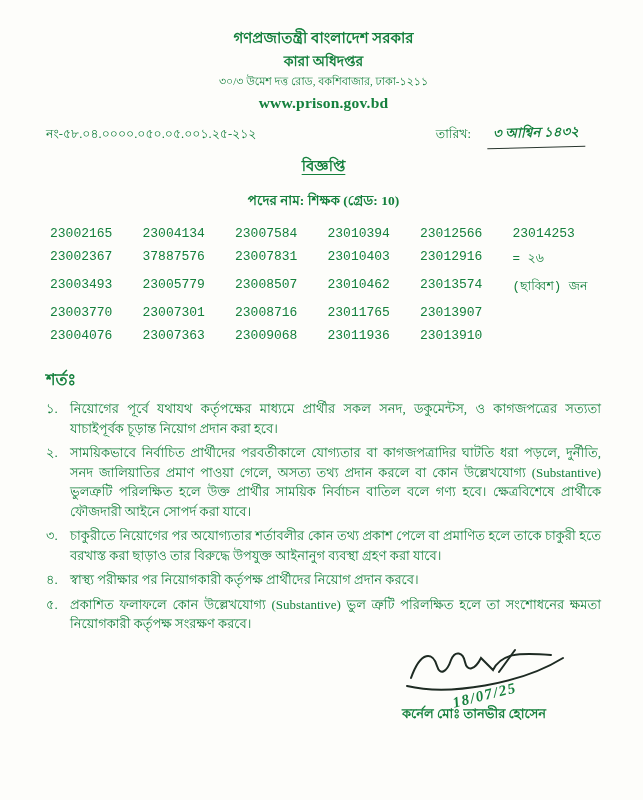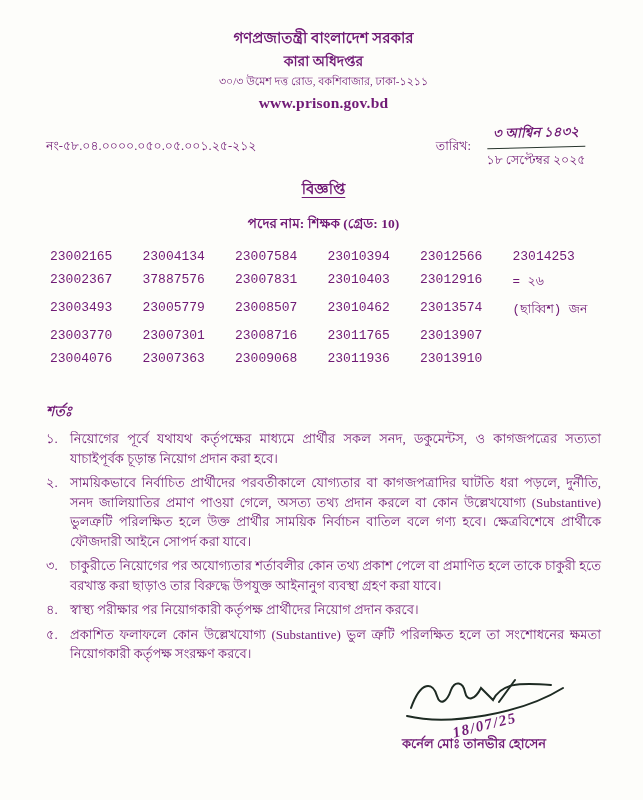--- a/index.html
+++ b/index.html
@@ -18,50 +18,49 @@
   .date-block { display: flex; align-items: center; gap: 0; }
   .date-frac { display: flex; flex-direction: column; align-items: center; min-width: 130px; }
   .date-bn { font-style: italic; font-weight: bold; font-size: 13.5px; padding: 0 6px 2px; border-bottom: 1.5px solid #2a372f; transform: rotate(-1.5deg); }
   .date-en { font-size: 12.5px; padding-top: 3px; }
   .doc-title { text-align: center; font-size: 15px; font-weight: bold; text-decoration: underline; text-underline-offset: 3px; margin-top: 6px; }
   .intro { font-size: 13px; line-height: 1.55; text-align: justify; text-indent: 30px; margin: 8px 0 0 0; }
   .post-line { text-align: center; font-weight: bold; font-size: 13.5px; margin-top: 11px; }
   .roll-grid { display: grid; grid-template-columns: repeat(6, 1fr); row-gap: 8px; column-gap: 8px; margin-top: 13px; font-size: 13px; padding: 0 4px; font-family: Liberation Mono, monospace; }
   .roll-cell { white-space: nowrap; }
   .roll-cell.annot { font-size: 12.5px; }
-  .cond-head { font-weight: bold; font-size: 14px; margin-top: 34px; font-style: italic; }
+  .cond-head { font-weight: bold; font-size: 16px; margin-top: 24px; }
   .cond-item { display: flex; margin-top: 5px; font-size: 13px; line-height: 1.5; }
   .cond-num { flex: 0 0 24px; width: 24px; }
   .cond-text { flex: 1; text-align: justify; }
   .sig-area { margin-top: 8px; }
   .scribble-wrap { width: 180px; margin-left: auto; margin-right: 26px; text-align: center; }
   .scribble-wrap svg { display: block; margin: 0 auto -10px auto; }
   .sig-date { display: inline-block; transform: rotate(-14deg); font-weight: bold; font-style: italic; font-size: 15px; letter-spacing: 1.5px; }
   .sig-block { width: 250px; margin-left: auto; margin-right: 2px; text-align: center; font-size: 13px; line-height: 1.5; margin-top: 0; }
   .sig-name { font-weight: bold; }
 </style>
 </head>
 <body>
 
-<div class="page" style="color: #701a75;">
+<div class="page" style="color: #15803d;">
 
   <div class="letterhead">
     <div class="gov">গণপ্রজাতন্ত্রী বাংলাদেশ সরকার</div>
     <div class="dept">কারা অধিদপ্তর</div>
     <div class="addr">৩০/৩ উমেশ দত্ত রোড, বকশিবাজার, ঢাকা-১২১১</div>
     <div class="site">www.prison.gov.bd</div>
   </div>
 
   <div class="memo-row">
     <span class="memo-no">নং-৫৮.০৪.০০০০.০৫০.০৫.০০১.২৫-২১২</span>
     <div class="date-block">
       <span class="date-label">তারিখ:</span>
       <div class="date-frac">
         <span class="date-bn">৩ আশ্বিন ১৪৩২</span>
-        <span class="date-en">১৮ সেপ্টেম্বর ২০২৫</span>
       </div>
     </div>
   </div>
 
   <div class="doc-title">বিজ্ঞপ্তি</div>
 
 
   <div class="post-line">পদের নাম: শিক্ষক (গ্রেড: 10)</div>
 
   <div class="roll-grid" id="rollGrid">

